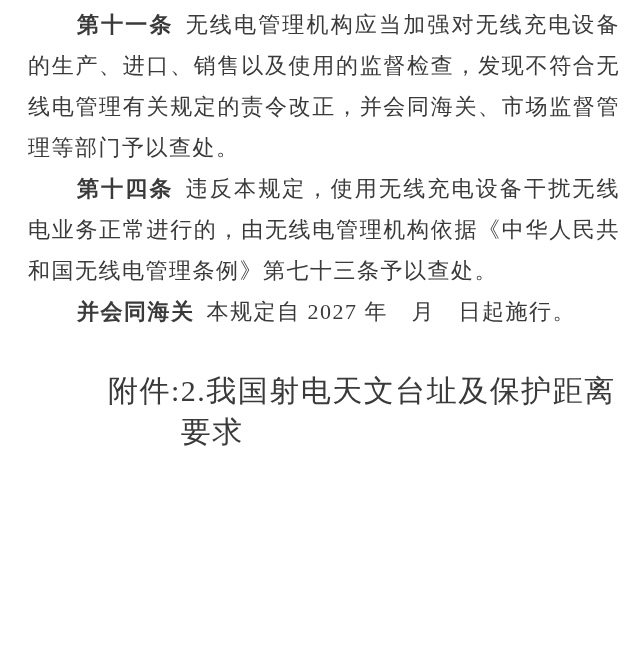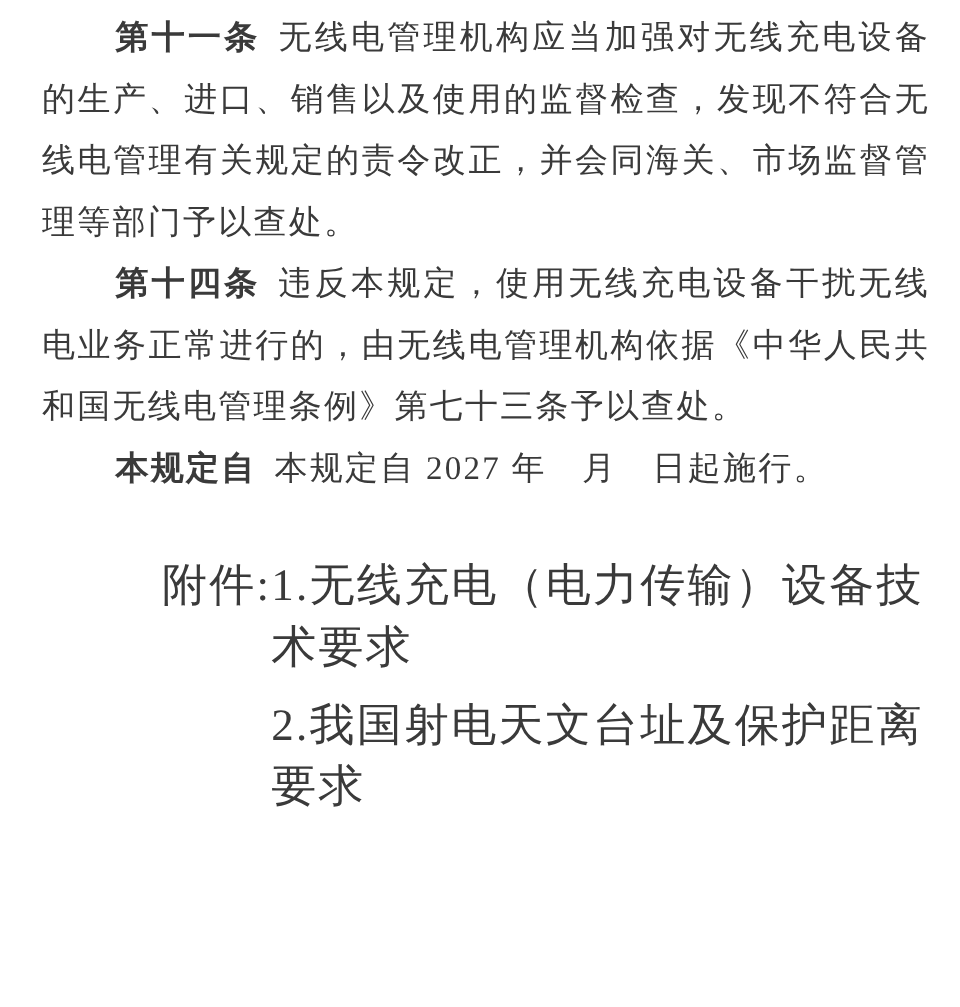--- a/index.html
+++ b/index.html
@@ -57,23 +57,22 @@
 </head>
 <body>
 
 <div class="page">
 
   <p class="para"><span class="art-num">第十一条</span><span class="art-text">无线电管理机构应当加强对无线充电设备的生产、进口、销售以及使用的监督检查，发现不符合无线电管理有关规定的责令改正，并会同海关、市场监督管理等部门予以查处。</span></p>
 
   <p class="para"><span class="art-num">第十四条</span><span class="art-text">违反本规定，使用无线充电设备干扰无线电业务正常进行的，由无线电管理机构依据《中华人民共和国无线电管理条例》第七十三条予以查处。</span></p>
 
 
-  <p class="para"><span class="art-num">本规定自</span><span class="art-text">本规定自 2027 年　月　日起施行。</span></p>
+  <p class="para"><span class="art-num">并会同海关</span><span class="art-text">本规定自 2027 年　月　日起施行。</span></p>
 
   <div class="attachments">
     <span class="att-label">附件:</span>
     <div class="att-items">
-      <div class="att-item">1.无线充电（电力传输）设备技术要求</div>
       <div class="att-item">2.我国射电天文台址及保护距离要求</div>
     </div>
   </div>
 
 </div>
 
 </body></html>

